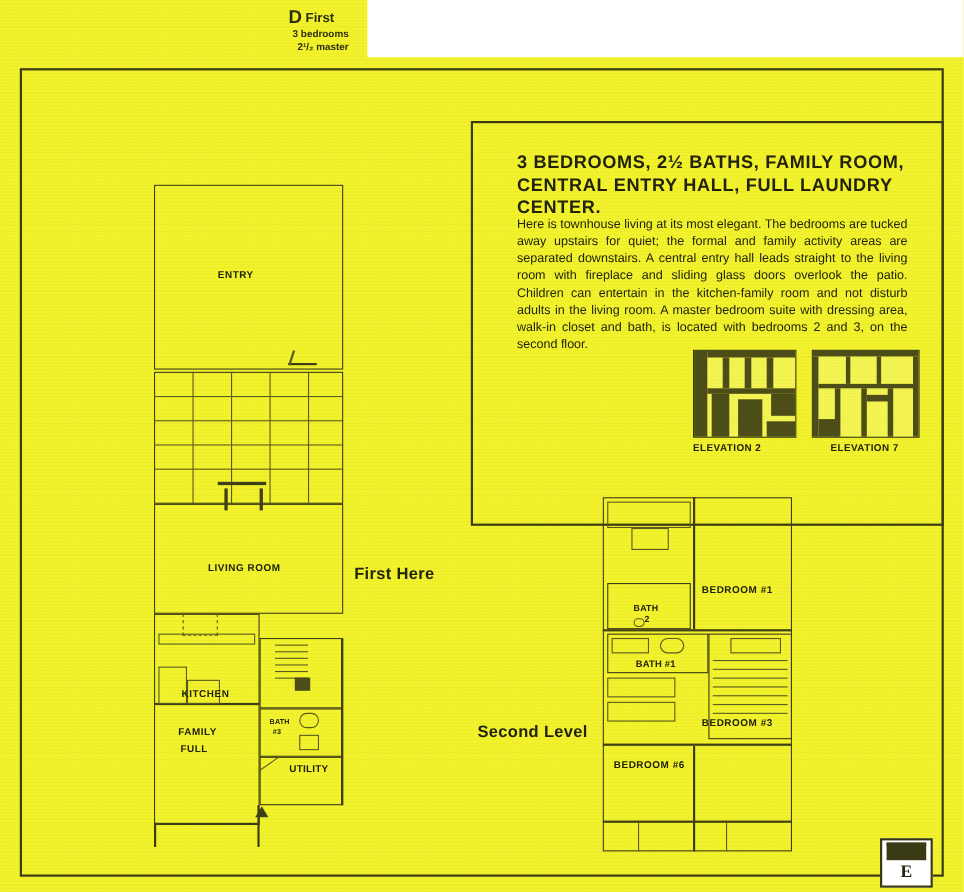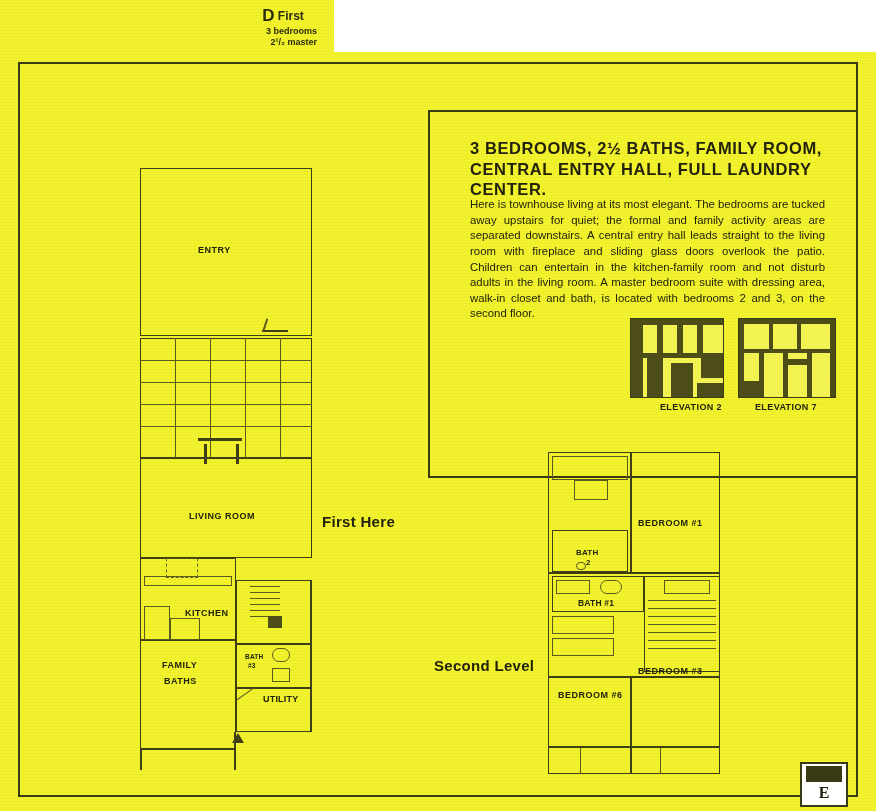--- a/index.html
+++ b/index.html
@@ -133,21 +133,21 @@
     <div class="dark" style="left:12px;top:0;width:80px;height:6px;"></div>
     <div class="dark" style="left:26px;top:6px;width:6px;height:28px;"></div>
     <div class="dark" style="left:46px;top:6px;width:6px;height:28px;"></div>
     <div class="dark" style="left:66px;top:6px;width:6px;height:28px;"></div>
     <div class="dark" style="left:12px;top:34px;width:80px;height:5px;"></div>
     <div class="dark" style="left:16px;top:39px;width:16px;height:39px;"></div>
     <div class="dark" style="left:40px;top:44px;width:22px;height:34px;"></div>
     <div class="dark" style="left:70px;top:39px;width:22px;height:20px;"></div>
     <div class="dark" style="left:66px;top:64px;width:26px;height:14px;"></div>
   </div>
-  <div class="elev-label" style="left:630px;top:402px;width:92px;text-align:right;">ELEVATION 2</div>
+  <div class="elev-label" style="left:630px;top:402px;width:92px;text-align:left;">ELEVATION 2</div>
 
   <div class="elev elev-1">
     <div class="dark" style="left:0;top:0;width:96px;height:5px;"></div>
     <div class="dark" style="left:0;top:5px;width:5px;height:73px;"></div>
     <div class="dark" style="left:91px;top:5px;width:5px;height:73px;"></div>
     <div class="dark" style="left:5px;top:30px;width:86px;height:4px;"></div>
     <div class="dark" style="left:30px;top:5px;width:4px;height:25px;"></div>
     <div class="dark" style="left:58px;top:5px;width:4px;height:25px;"></div>
     <div class="dark" style="left:20px;top:34px;width:5px;height:44px;"></div>
     <div class="dark" style="left:44px;top:34px;width:5px;height:44px;"></div>
@@ -180,25 +180,25 @@
     <div class="w" style="left:236px;top:444px;width:3px;height:20px;"></div>
 
     <div class="box" style="left:140px;top:458px;width:172px;height:100px;"></div>
     <div class="lbl" style="left:189px;top:511px;">LIVING ROOM</div>
 
     <div class="box" style="left:140px;top:558px;width:96px;height:82px;"></div>
     <div class="dashed" style="left:166px;top:558px;width:32px;height:20px;"></div>
     <div class="boxthin" style="left:144px;top:576px;width:88px;height:10px;"></div>
     <div class="boxthin" style="left:144px;top:606px;width:26px;height:34px;"></div>
     <div class="boxthin" style="left:170px;top:618px;width:30px;height:22px;"></div>
-    <div class="lbl" style="left:165px;top:608px;margin-left:20px;">KITCHEN</div>
+    <div class="lbl" style="left:165px;top:626px;">KITCHEN</div>
 
     <div class="box" style="left:140px;top:640px;width:96px;height:110px;"></div>
     <div class="lbl" style="left:162px;top:660px;">FAMILY</div>
-    <div class="lbl" style="left:164px;top:676px;">BATHS</div>
+    <div class="lbl" style="left:164px;top:676px;">FULL</div>
 
     <div class="box" style="left:236px;top:580px;width:76px;height:64px;"></div>
     <div class="wt" style="left:250px;top:586px;width:30px;height:1px;"></div>
     <div class="wt" style="left:250px;top:592px;width:30px;height:1px;"></div>
     <div class="wt" style="left:250px;top:598px;width:30px;height:1px;"></div>
     <div class="wt" style="left:250px;top:604px;width:30px;height:1px;"></div>
     <div class="wt" style="left:250px;top:610px;width:30px;height:1px;"></div>
     <div class="wt" style="left:250px;top:616px;width:30px;height:1px;"></div>
     <div class="dark" style="left:268px;top:616px;width:14px;height:12px;"></div>
 
@@ -221,21 +221,21 @@
   </div>
 
   <div>
 
     <div class="level-label" style="left:434px;top:657px;">Second Level</div>
 
     <div class="box" style="left:548px;top:452px;width:172px;height:322px;"></div>
 
     <div class="w" style="left:548px;top:572px;width:172px;height:2px;"></div>
     <div class="w" style="left:630px;top:452px;width:2px;height:120px;"></div>
-    <div class="lbl" style="left:638px;top:518px;text-align:right;">BEDROOM #1</div>
+    <div class="lbl" style="left:638px;top:531px;text-align:right;">BEDROOM #1</div>
     <div class="boxthin" style="left:552px;top:456px;width:76px;height:24px;"></div>
     <div class="boxthin" style="left:574px;top:480px;width:34px;height:20px;"></div>
 
     <div class="box" style="left:552px;top:530px;width:76px;height:42px;"></div>
     <div class="lbl lbl-sm" style="left:576px;top:548px;font-size:8px;">BATH</div>
     <div class="lbl lbl-sm" style="left:586px;top:558px;font-size:8px;">2</div>
     <div class="boxthin" style="left:576px;top:562px;width:10px;height:8px;border-radius:5px;"></div>
 
     <div class="box" style="left:552px;top:576px;width:92px;height:36px;"></div>
     <div class="lbl lbl-sm" style="left:578px;top:598px;font-size:8.5px;">BATH #1</div>
@@ -251,21 +251,21 @@
     <div class="wt" style="left:648px;top:632px;width:68px;height:1px;"></div>
     <div class="wt" style="left:648px;top:640px;width:68px;height:1px;"></div>
     <div class="wt" style="left:648px;top:648px;width:68px;height:1px;"></div>
 
     <div class="boxthin" style="left:552px;top:616px;width:62px;height:18px;"></div>
     <div class="boxthin" style="left:552px;top:638px;width:62px;height:18px;"></div>
 
     <div class="w" style="left:548px;top:676px;width:172px;height:2px;"></div>
     <div class="w" style="left:630px;top:678px;width:2px;height:96px;"></div>
     <div class="lbl" style="left:558px;top:690px;">BEDROOM #6</div>
-    <div class="lbl" style="left:638px;top:666px;">BEDROOM #3</div>
+    <div class="lbl" style="left:638px;top:652px;">BEDROOM #3</div>
     <div class="w" style="left:548px;top:746px;width:172px;height:2px;"></div>
     <div class="wt" style="left:580px;top:748px;width:1px;height:26px;"></div>
     <div class="wt" style="left:660px;top:748px;width:1px;height:26px;"></div>
   </div>
 
   <div class="logo-box"></div>
   <div class="logo-crown"></div>
   <div class="logo-letter">E</div>
 
 </div>

